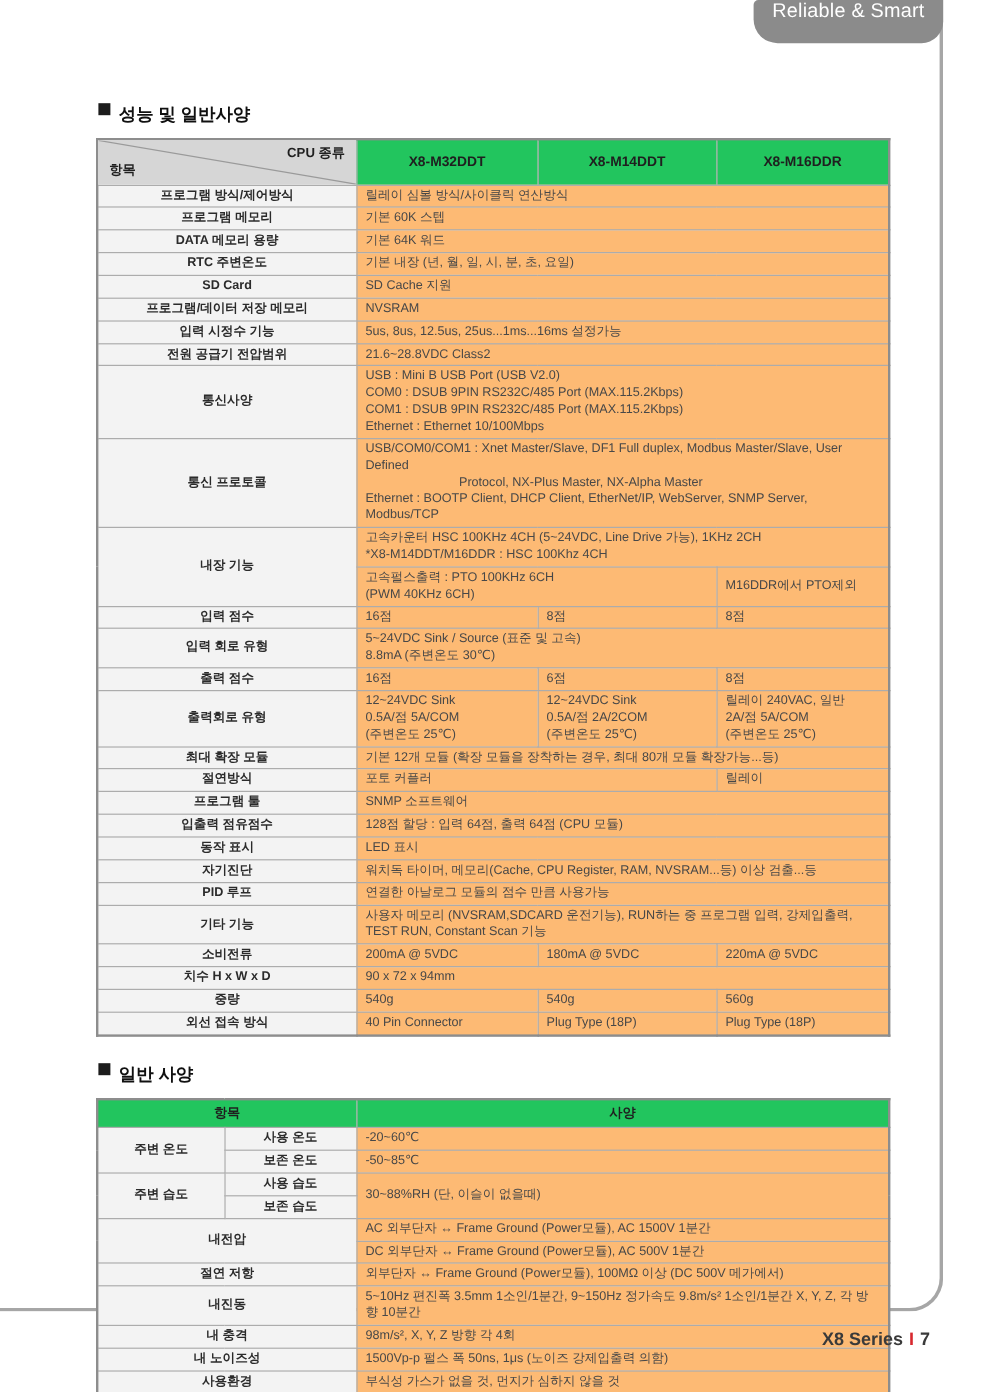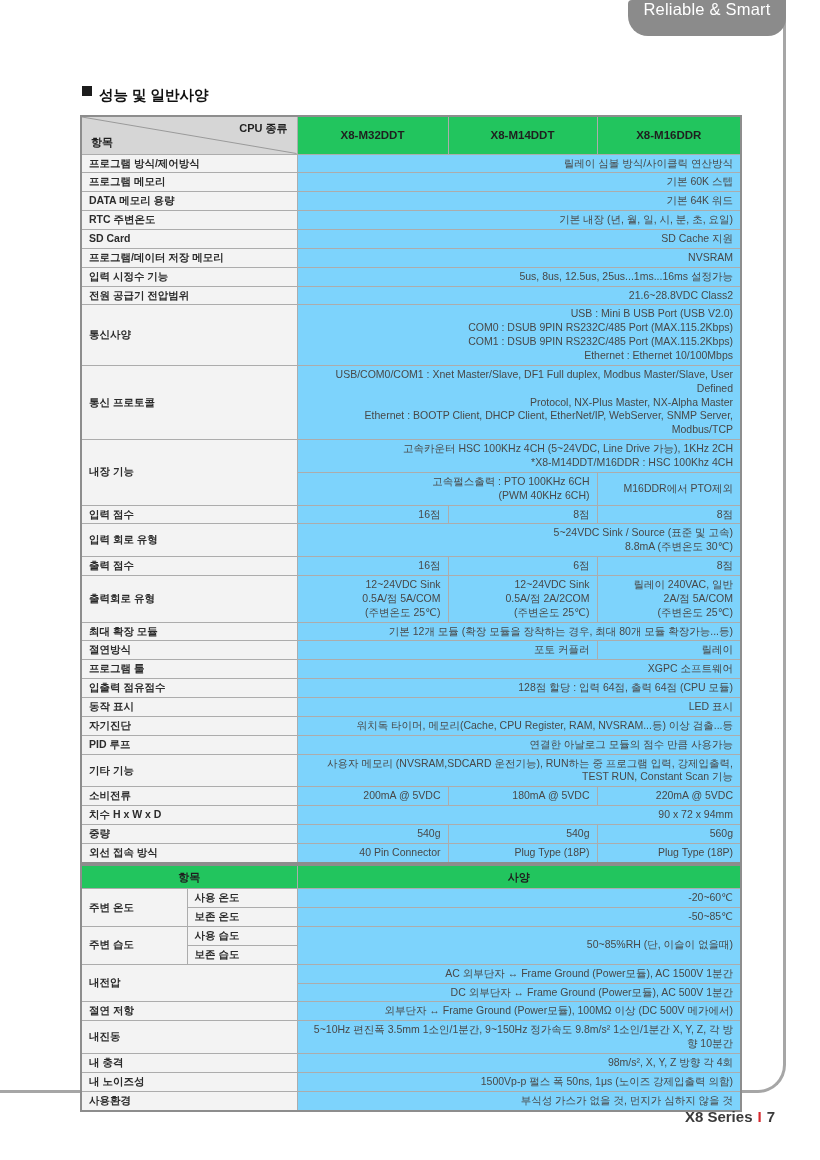--- a/index.html
+++ b/index.html
@@ -30,22 +30,22 @@
   .bullet { width:10px; height:10px; background:#1c1c1c; display:inline-block; flex:none; }
   .t2-title { margin-top:22px; }
 
   table { border-collapse:collapse; width:660px; table-layout:fixed; border:2px solid #8d8d8d; }
   td, th {
     border:1px solid #acacac; font-size:10.5px; line-height:1.32;
     padding:2px 7px; vertical-align:middle; box-sizing:border-box;
   }
   th { background:#22c55e; color:#1f1f1f; font-size:11.5px; font-weight:bold; text-align:center; }
   .hdr-row th { height:38px; }
-  .label { background:#f3f3f3; font-weight:bold; text-align:left; color:#2b2b2b; }
-  .val { color:#484848; text-align:right; background:#7dd3fc; }
+  .label { background:#f3f3f3; font-weight:bold; text-align:center; color:#2b2b2b; }
+  .val { color:#484848; text-align:left; background:#fdba74; }
   .diag { position:relative; padding:0; background:#d6d6d6; }
   .diag svg { position:absolute; left:0; top:0; width:100%; height:100%; }
   .diag .corner-top { position:absolute; top:4px; right:9px; font-weight:bold; font-size:11px; }
   .diag .corner-bottom { position:absolute; bottom:4px; left:9px; font-weight:bold; font-size:11px; }
   .indent { padding-left:78px; }
   .g2 th { height:24px; font-size:11px; }
 
   .footer {
     position:absolute; right:45px; top:1108px;
     font-size:15px; font-weight:bold; color:#3a3a3a;
@@ -203,21 +203,21 @@
     </tr>
 
     <tr>
       <td class="label">절연방식</td>
       <td class="val" colspan="2">포토 커플러</td>
       <td class="val">릴레이</td>
     </tr>
 
     <tr>
       <td class="label">프로그램 툴</td>
-      <td class="val" colspan="3">XGPC 소프트웨어</td>
+      <td class="val" colspan="3">SNMP 소프트웨어</td>
     </tr>
     <tr>
       <td class="label">입출력 점유점수</td>
       <td class="val" colspan="3">128점 할당 : 입력 64점, 출력 64점 (CPU 모듈)</td>
     </tr>
     <tr>
       <td class="label">동작 표시</td>
       <td class="val" colspan="3">LED 표시</td>
     </tr>
     <tr>
@@ -251,20 +251,24 @@
     </tr>
     <tr>
       <td class="label">외선 접속 방식</td>
       <td class="val">40 Pin Connector</td>
       <td class="val">Plug Type (18P)</td>
       <td class="val">Plug Type (18P)</td>
     </tr>
   </tbody>
     </table>
 
+  <div class="section-title t2-title">
+    <span class="bullet"></span>
+    <span>일반 사양</span>
+  </div>
 
   <table class="g2">
     <colgroup>
         <col style="width:106px">
         <col style="width:110px">
         <col style="width:444px">
       </colgroup>
     <tbody>
         <tr>
       <th colspan="2">항목</th>
@@ -277,21 +281,21 @@
       <td class="val">-20~60℃</td>
     </tr>
     <tr>
       <td class="label">보존 온도</td>
       <td class="val">-50~85℃</td>
     </tr>
 
     <tr>
       <td class="label" rowspan="2">주변 습도</td>
       <td class="label">사용 습도</td>
-      <td class="val" rowspan="2">50~85%RH (단, 이슬이 없을때)</td>
+      <td class="val" rowspan="2">30~88%RH (단, 이슬이 없을때)</td>
     </tr>
     <tr>
       <td class="label">보존 습도</td>
     </tr>
 
     <tr>
       <td class="label" colspan="2" rowspan="2">내전압</td>
       <td class="val">AC 외부단자 ↔ Frame Ground (Power모듈), AC 1500V 1분간</td>
     </tr>
     <tr>

